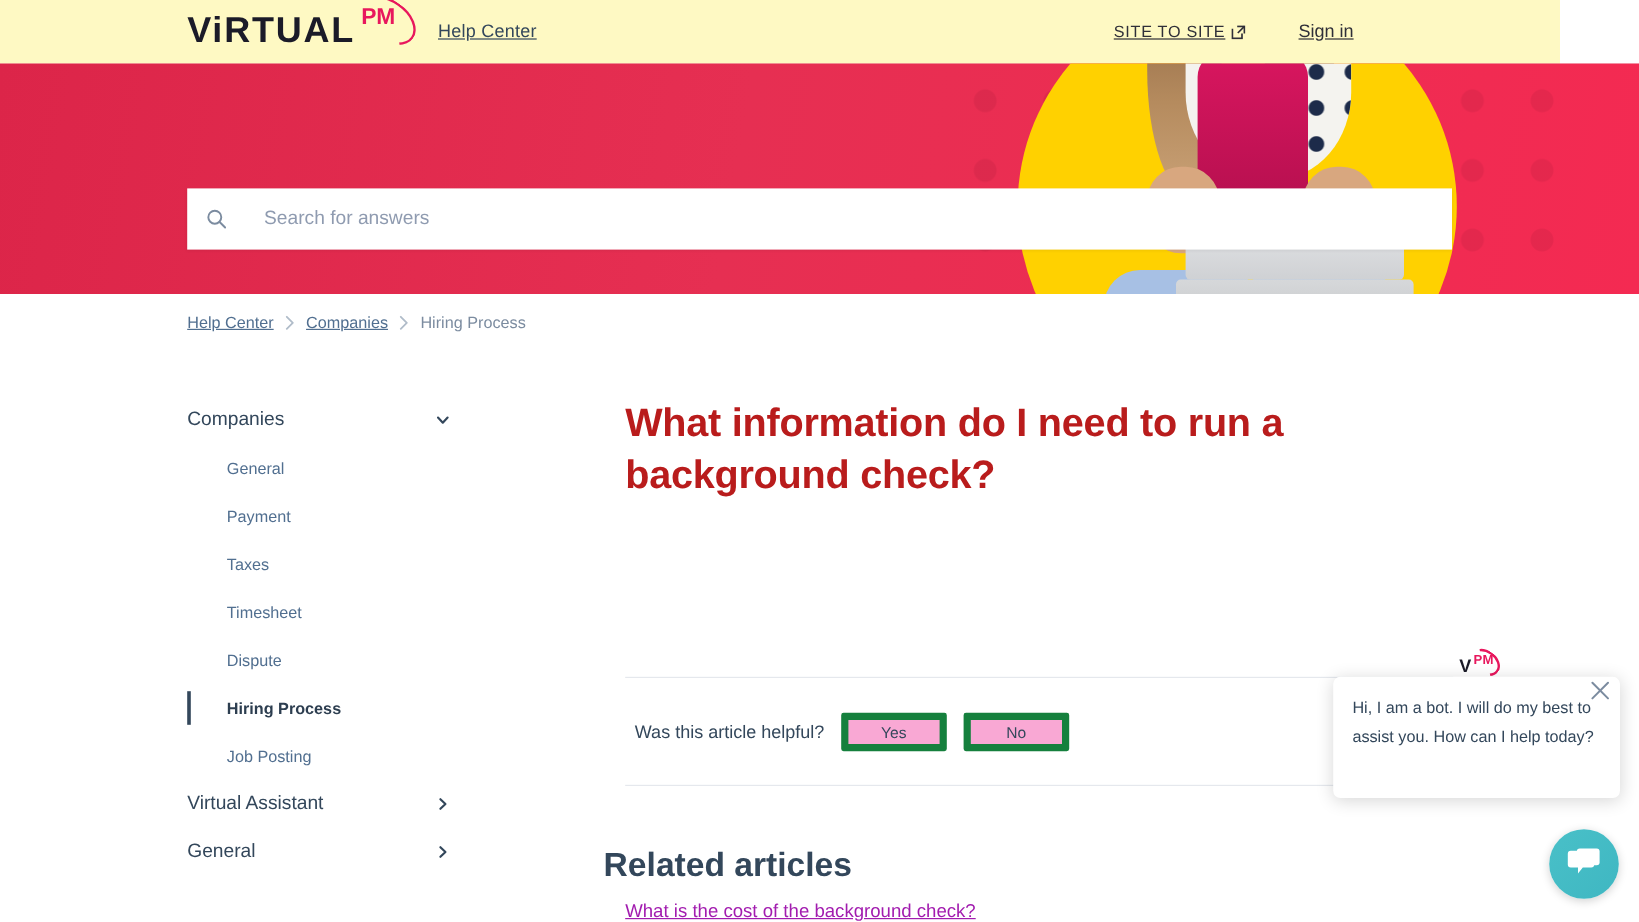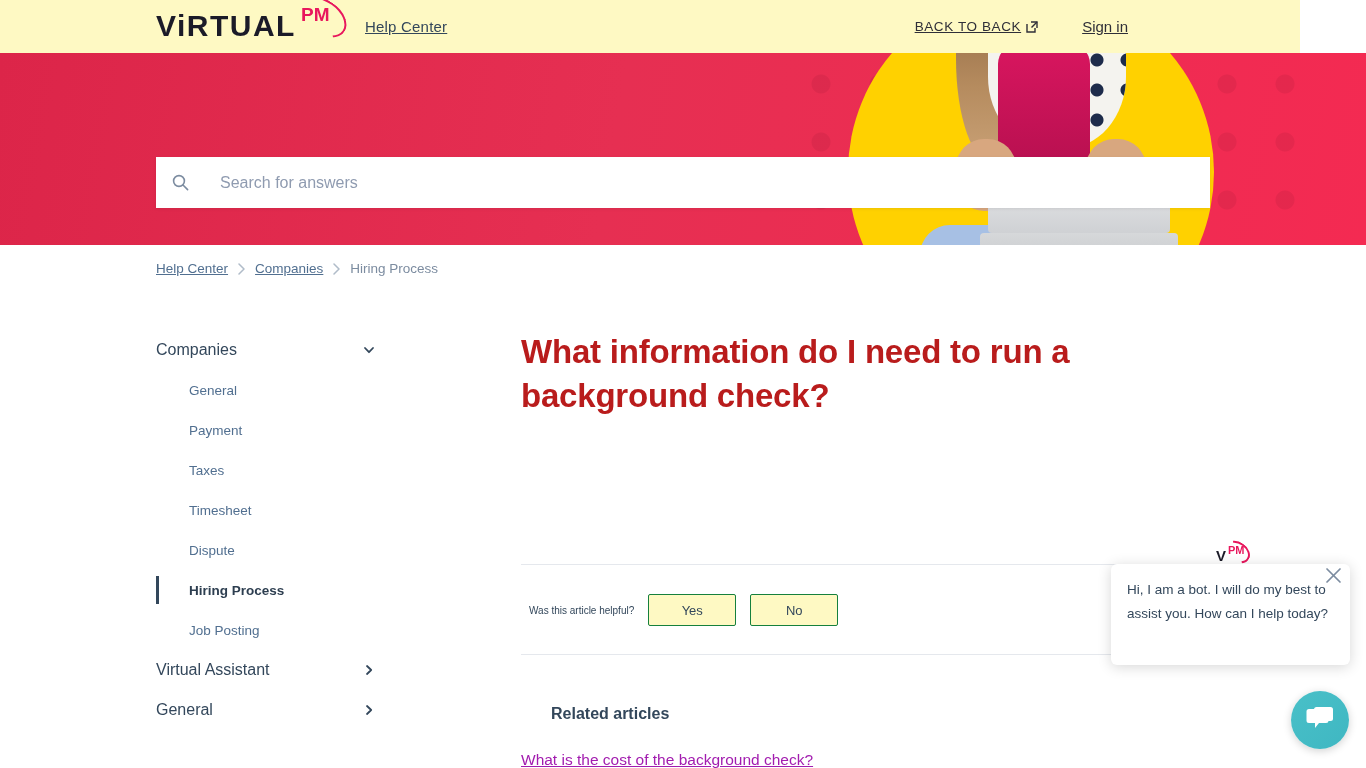--- a/index.html
+++ b/index.html
@@ -227,35 +227,35 @@
   .divider {
     position: absolute; left: 521px; width: 690px; height: 1px;
     background: #e5e8ed;
   }
   .divider.top { top: 564px; }
   .divider.bottom { top: 654px; }
   .feedback {
     position: absolute; left: 529px; top: 594px;
     display: flex; align-items: center;
   }
-  .feedback-label { font-size: 10px; color: #33475b; margin-right: 14px; }
+  .feedback-label { font-size: 15px; color: #33475b; margin-right: 14px; }
   .fb-btn {
     width: 88px; height: 32px;
-    background: #fef9c3;
-    border: 1px solid #15803d;
+    background: #f9a8d4;
+    border: 6px solid #15803d;
     border-radius: 2px;
     font-size: 13px; color: #33475b;
     font-family: "Liberation Sans", sans-serif;
     cursor: pointer;
     margin-right: 14px;
     display: flex; align-items: center; justify-content: center;
   }
   .related-title {
-    position: absolute; left: 551px; top: 705px;
-    font-size: 16px; font-weight: 700; color: #33475b;
+    position: absolute; left: 503px; top: 705px;
+    font-size: 28px; font-weight: 700; color: #33475b;
     margin: 0;
   }
   .related-link {
     position: absolute; left: 521px; top: 751px;
     font-size: 15.5px; color: #a21caf;
   }
 
   
   .chat-popup {
     position: absolute; left: 1111px; top: 564px;
@@ -311,21 +311,21 @@
   <div class="logo-wrap">
     <span class="logo-text">ViRTUAL</span>
     <span class="logo-pm">
       <span class="pm-arc"></span>
       <span class="pm-letters">PM</span>
     </span>
   </div>
   <a class="help-center-link" href="#">Help Center</a>
   <div class="header-right">
     <a class="back-to-site" href="#">
-      <span>BACK TO BACK</span>
+      <span>SITE TO SITE</span>
       <span class="ext-icon">
         <svg width="12" height="12" viewBox="0 0 12 12">
           <path d="M1 3 L1 11 L9 11 L9 7" fill="none" stroke="#2f2f38" stroke-width="1.4"></path>
           <path d="M5 1 L11 1 L11 7" fill="none" stroke="#2f2f38" stroke-width="1.4"></path>
           <path d="M11 1 L5.5 6.5" fill="none" stroke="#2f2f38" stroke-width="1.4"></path>
         </svg>
       </span>
     </a>
     <a class="sign-in" href="#">Sign in</a>
   </div>

